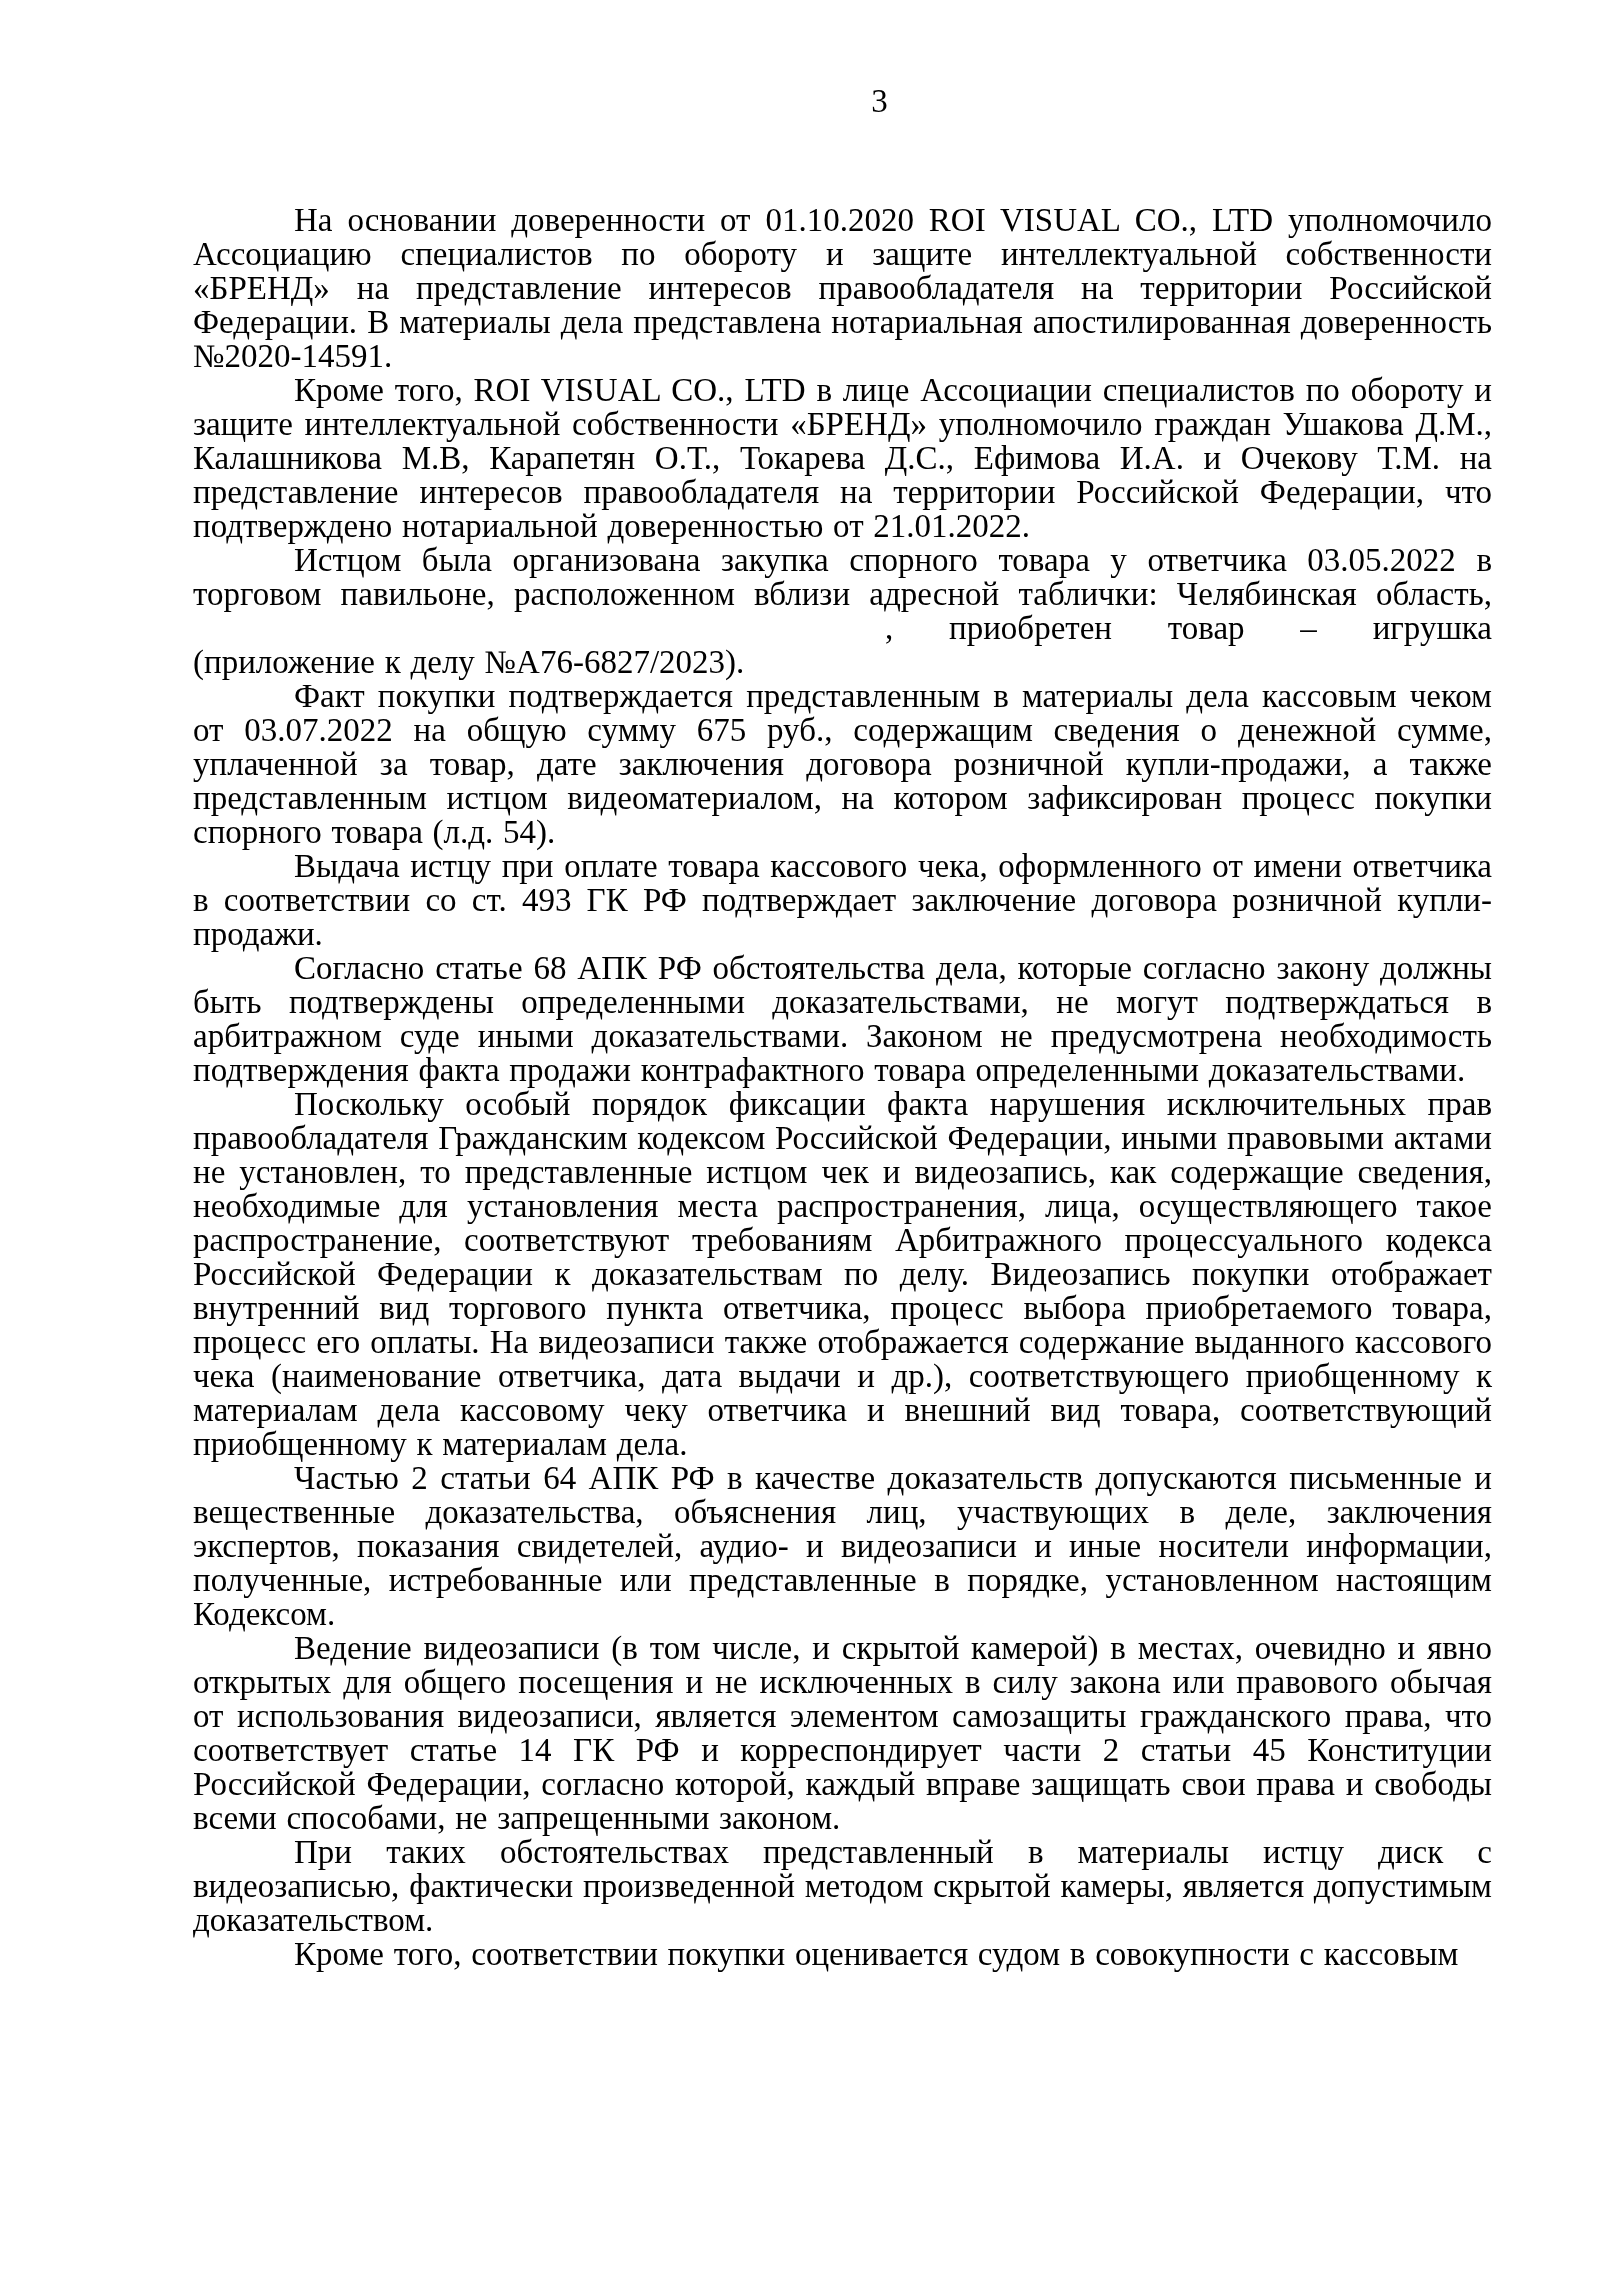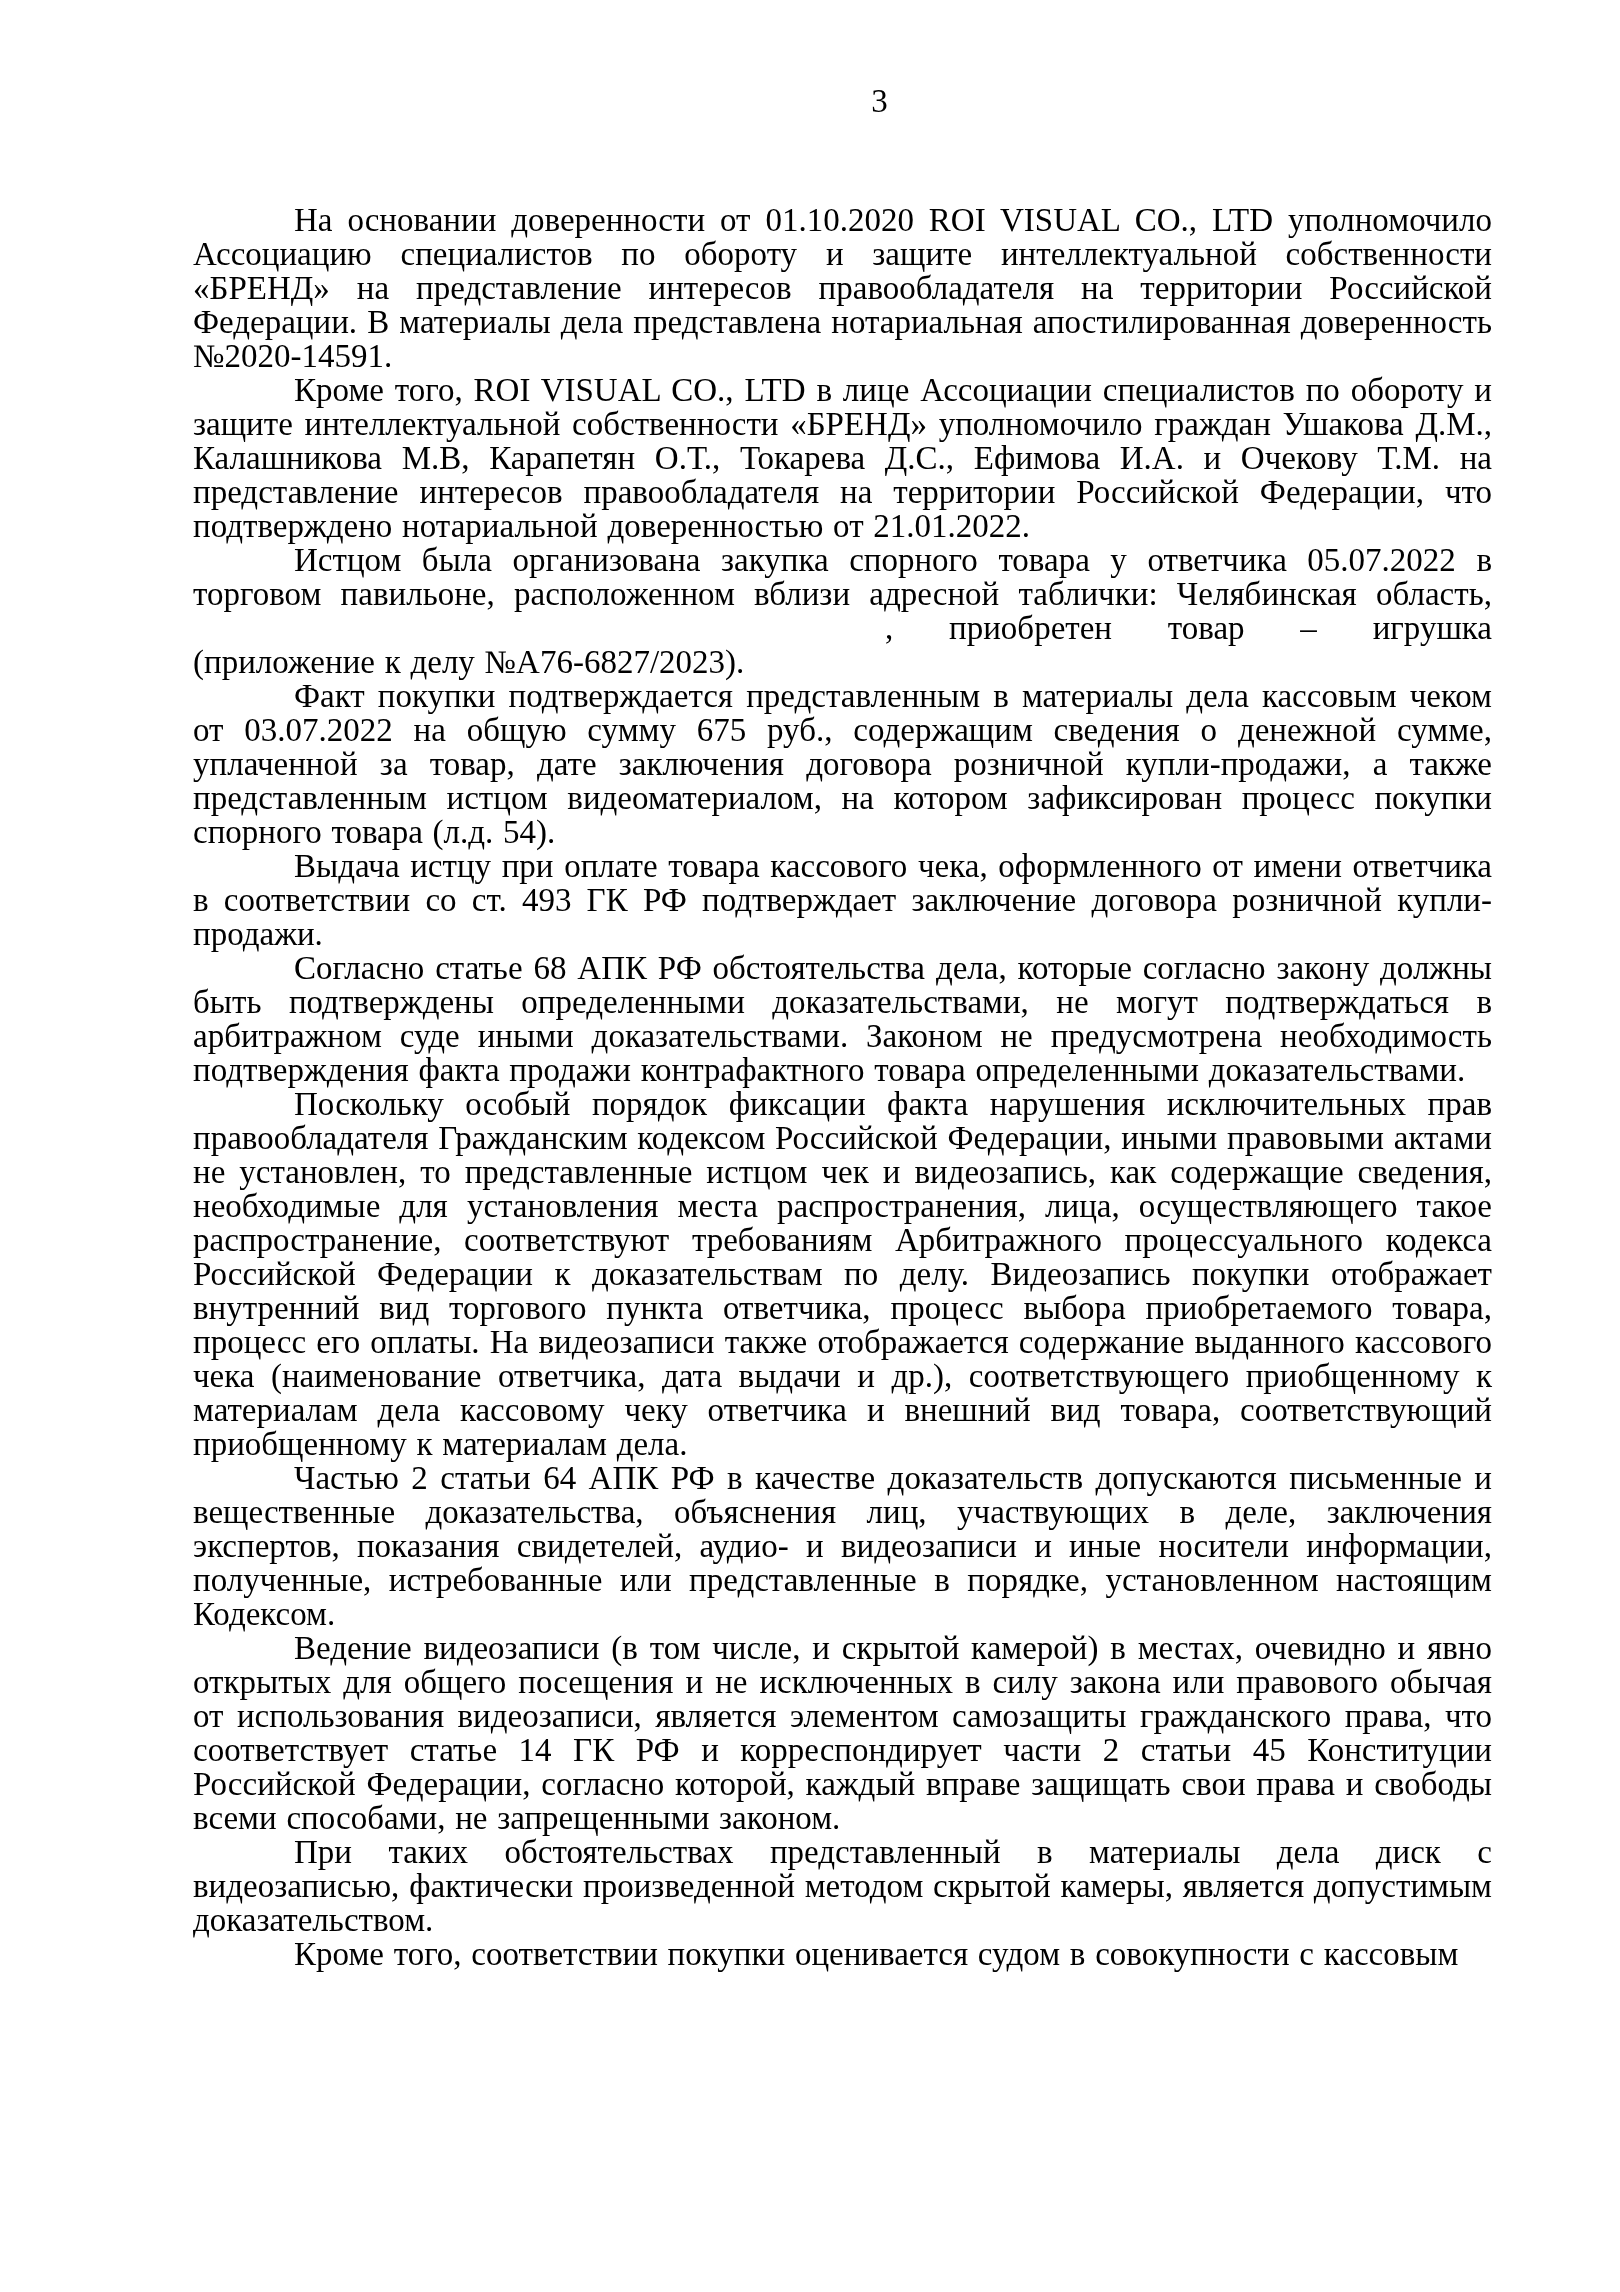--- a/index.html
+++ b/index.html
@@ -49,33 +49,33 @@
 <div class="page">
 
   <div class="page-number">3</div>
 
   <div class="content">
 
     <p class="para">На основании доверенности от 01.10.2020 ROI VISUAL CO., LTD уполномочило Ассоциацию специалистов по обороту и защите интеллектуальной собственности «БРЕНД» на представление интересов правообладателя на территории Российской Федерации. В материалы дела представлена нотариальная апостилированная доверенность №2020-14591.</p>
 
     <p class="para">Кроме того, ROI VISUAL CO., LTD в лице Ассоциации специалистов по обороту и защите интеллектуальной собственности «БРЕНД» уполномочило граждан Ушакова Д.М., Калашникова М.В, Карапетян О.Т., Токарева Д.С., Ефимова И.А. и Очекову Т.М. на представление интересов правообладателя на территории Российской Федерации, что подтверждено нотариальной доверенностью от 21.01.2022.</p>
 
-    <p class="para"><span>Истцом была организована закупка спорного товара у ответчика 05.07.2022 в торговом павильоне, расположенном вблизи адресной таблички: Челябинская область,</span><span class="redaction-gap"></span><span>, приобретен товар – игрушка (приложение к делу №А76-6827/2023).</span></p>
+    <p class="para"><span>Истцом была организована закупка спорного товара у ответчика 03.05.2022 в торговом павильоне, расположенном вблизи адресной таблички: Челябинская область,</span><span class="redaction-gap"></span><span>, приобретен товар – игрушка (приложение к делу №А76-6827/2023).</span></p>
 
     <p class="para">Факт покупки подтверждается представленным в материалы дела кассовым чеком от 03.07.2022 на общую сумму 675 руб., содержащим сведения о денежной сумме, уплаченной за товар, дате заключения договора розничной купли-продажи, а также представленным истцом видеоматериалом, на котором зафиксирован процесс покупки спорного товара (л.д. 54).</p>
 
     <p class="para">Выдача истцу при оплате товара кассового чека, оформленного от имени ответчика в соответствии со ст. 493 ГК РФ подтверждает заключение договора розничной купли-продажи.</p>
 
     <p class="para">Согласно статье 68 АПК РФ обстоятельства дела, которые согласно закону должны быть подтверждены определенными доказательствами, не могут подтверждаться в арбитражном суде иными доказательствами. Законом не предусмотрена необходимость подтверждения факта продажи контрафактного товара определенными доказательствами.</p>
 
     <p class="para">Поскольку особый порядок фиксации факта нарушения исключительных прав правообладателя Гражданским кодексом Российской Федерации, иными правовыми актами не установлен, то представленные истцом чек и видеозапись, как содержащие сведения, необходимые для установления места распространения, лица, осуществляющего такое распространение, соответствуют требованиям Арбитражного процессуального кодекса Российской Федерации к доказательствам по делу. Видеозапись покупки отображает внутренний вид торгового пункта ответчика, процесс выбора приобретаемого товара, процесс его оплаты. На видеозаписи также отображается содержание выданного кассового чека (наименование ответчика, дата выдачи и др.), соответствующего приобщенному к материалам дела кассовому чеку ответчика и внешний вид товара, соответствующий приобщенному к материалам дела.</p>
 
     <p class="para">Частью 2 статьи 64 АПК РФ в качестве доказательств допускаются письменные и вещественные доказательства, объяснения лиц, участвующих в деле, заключения экспертов, показания свидетелей, аудио- и видеозаписи и иные носители информации, полученные, истребованные или представленные в порядке, установленном настоящим Кодексом.</p>
 
     <p class="para">Ведение видеозаписи (в том числе, и скрытой камерой) в местах, очевидно и явно открытых для общего посещения и не исключенных в силу закона или правового обычая от использования видеозаписи, является элементом самозащиты гражданского права, что соответствует статье 14 ГК РФ и корреспондирует части 2 статьи 45 Конституции Российской Федерации, согласно которой, каждый вправе защищать свои права и свободы всеми способами, не запрещенными законом.</p>
 
-    <p class="para">При таких обстоятельствах представленный в материалы дела диск с видеозаписью, фактически произведенной методом скрытой камеры, является допустимым доказательством.</p>
+    <p class="para">При таких обстоятельствах представленный в материалы истцу диск с видеозаписью, фактически произведенной методом скрытой камеры, является допустимым доказательством.</p>
 
     <p class="para">Кроме того, соответствии покупки оценивается судом в совокупности с кассовым</p>
 
   </div>
 </div>
 
 
 </body></html>

